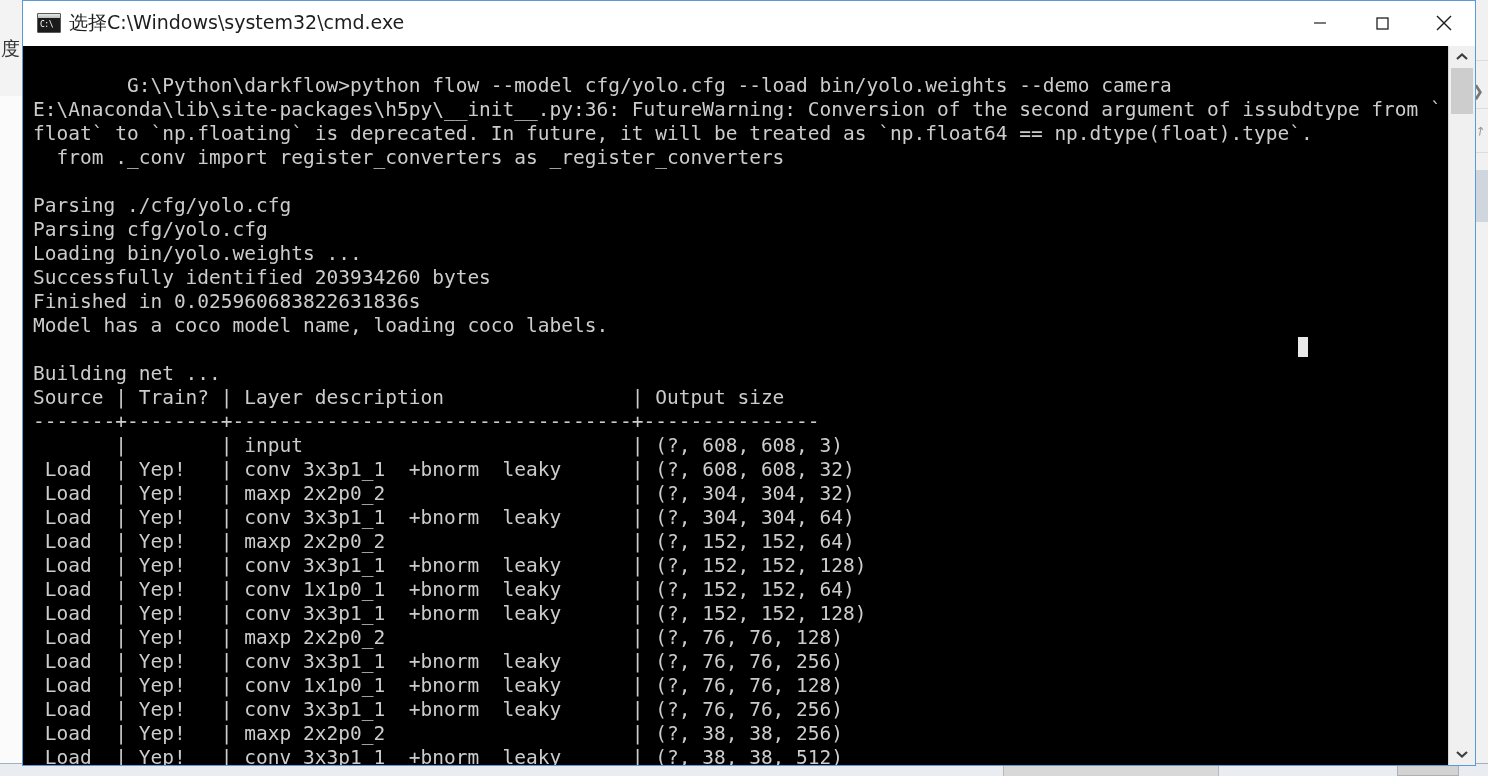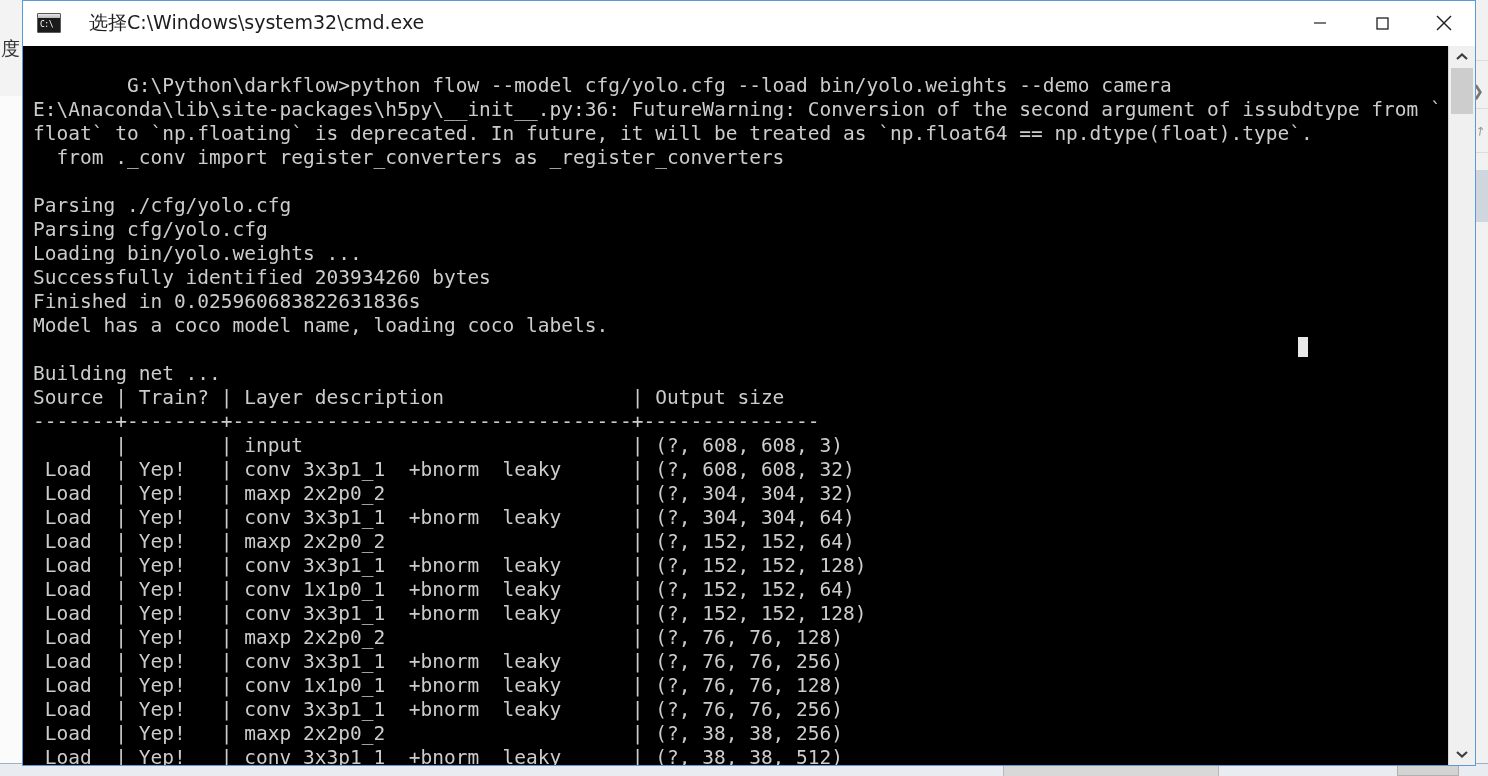--- a/index.html
+++ b/index.html
@@ -148,21 +148,21 @@
   .title-icon-text {
     position: absolute;
     left: 2px; top: 4px;
     font-size: 8px;
     line-height: 13px;
     color: #ffffff;
     font-family: "DejaVu Sans Mono", monospace;
     letter-spacing: -0.5px;
   }
   .title-text {
-    margin-left: 28px;
+    margin-left: 8px;
     font-size: 19px;
     color: #1d1d1d;
     font-family: "DejaVu Sans", sans-serif;
     white-space: nowrap;
   }
   .win-buttons {
     margin-left: auto;
     display: flex;
     height: 44px;
   }

